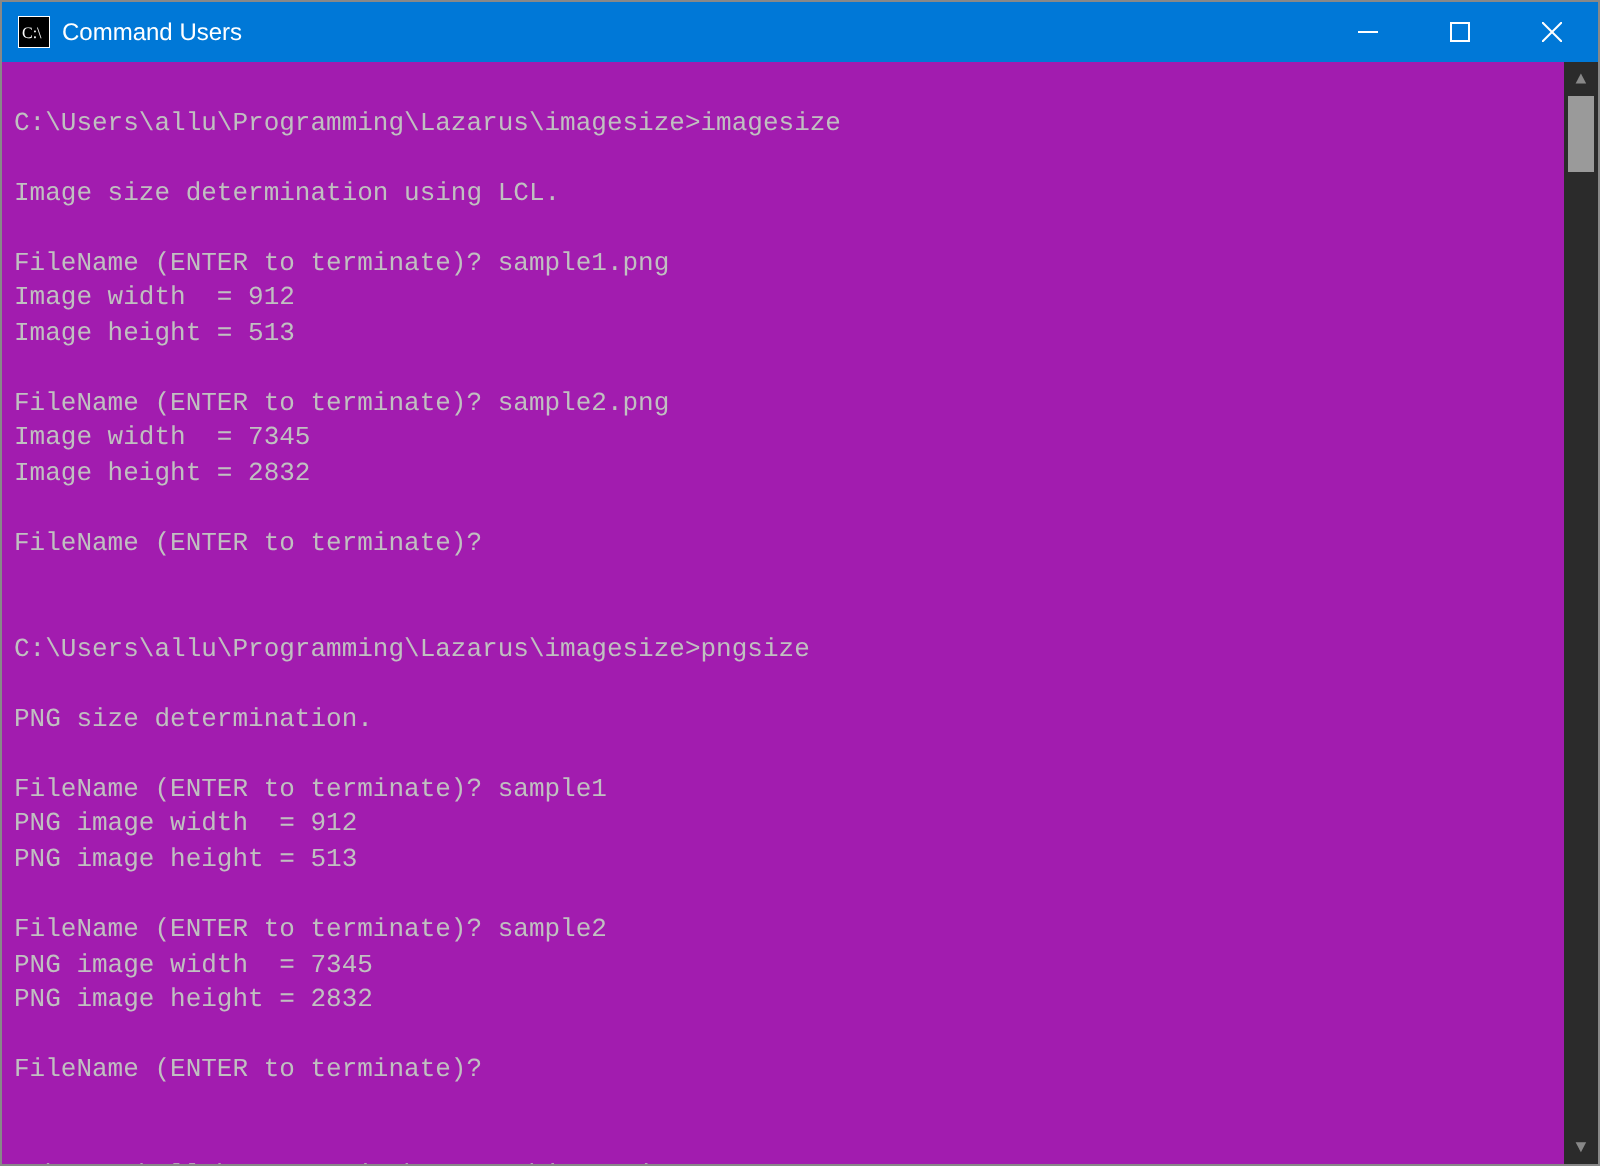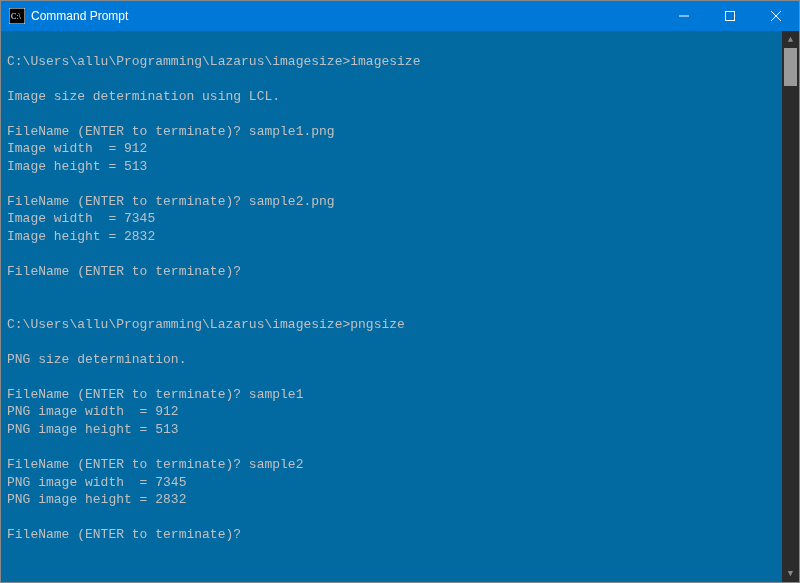--- a/index.html
+++ b/index.html
@@ -43,21 +43,21 @@
       font-family: 'Segoe UI', sans-serif;
     }
     .win-btn svg { width: 10px; height: 10px; stroke: #fff; stroke-width: 1; fill: none; }
     .content-wrap {
       display: flex;
       height: calc(100% - 30px);
       background: #000;
     }
     .terminal {
       flex: 1;
-      background: #0369a1;
+      background: #a21caf;
       color: #c0c0c0;
       padding: 4px 6px;
       white-space: pre;
       line-height: 1.35;
       overflow: hidden;
     }
     .scrollbar {
       width: 17px;
       background: #2b2b2b;
       position: relative;
@@ -90,21 +90,21 @@
 </head>
 <body>
 
 <div class="titlebar">
   <div class="icon-box">
     <svg viewBox="0 0 16 16">
       <rect x="0" y="0" width="16" height="16" fill="#000" stroke="#fff" stroke-width="1"></rect>
       <text x="2" y="11" font-size="8" fill="#fff" font-family="Consolas">C:\</text>
     </svg>
   </div>
-  <span class="title">Command Prompt</span>
+  <span class="title">Command Users</span>
   <div class="spacer"></div>
   <div class="win-controls">
     <div class="win-btn">
       <svg viewBox="0 0 10 10">
           <line x1="0" y1="5" x2="10" y2="5"></line>
         </svg>
     </div>
     <div class="win-btn">
       <svg viewBox="0 0 10 10">
           <rect x="0.5" y="0.5" width="9" height="9"></rect>

